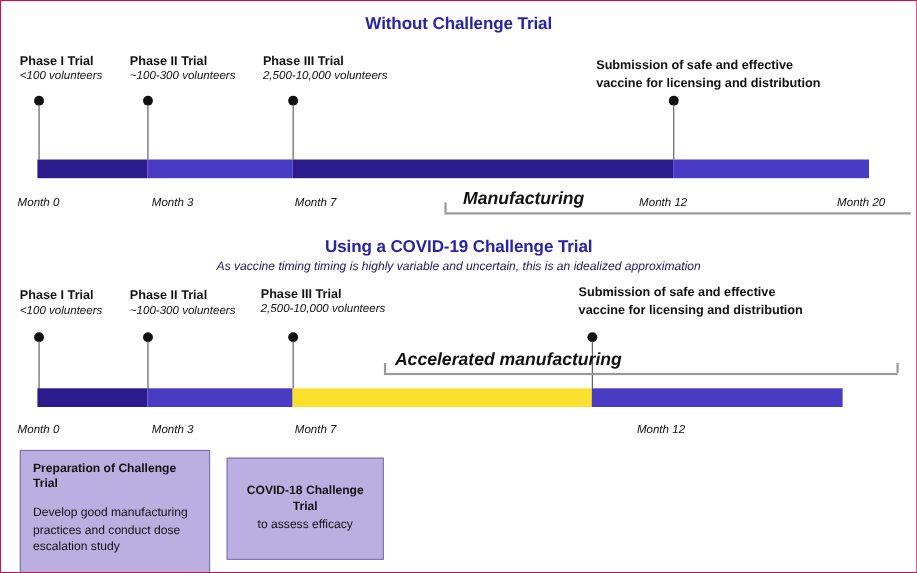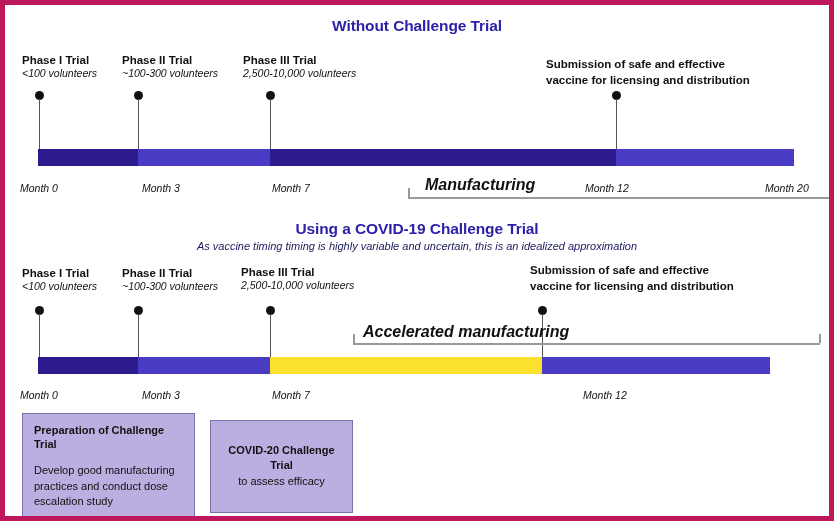--- a/index.html
+++ b/index.html
@@ -8,21 +8,21 @@
     background: #ffffff;
   }
   body {
     font-family: "Liberation Sans", sans-serif;
   }
   #page {
     position: relative;
     width: 834px;
     height: 521px;
     background: #ffffff;
-    border: 5px solid #be185d;
+    border: 1px solid #be185d;
     box-sizing: border-box;
     overflow: hidden;
   }
   .abs { position: absolute; }
 
   .section-title {
     font-weight: bold;
     font-size: 15.5px;
     color: #2B22A8;
     text-align: center;
@@ -225,19 +225,19 @@
   <div class="abs month-label" style="left:578px; top:384px;">Month 12</div>
 
   <div class="abs info-box" style="left:17px; top:408px; width:173px; height:128px;">
     <div class="info-box-title">Preparation of Challenge</div>
     <div class="info-box-title">Trial</div>
     <div class="info-box-body">Develop good manufacturing practices and conduct dose escalation study</div>
   </div>
 
   <div class="abs info-box" style="left:205px; top:415px; width:143px; height:93px;">
     <div class="info-box-center">
-      <div class="info-box-title">COVID-20 Challenge</div>
+      <div class="info-box-title">COVID-18 Challenge</div>
       <div class="info-box-title">Trial</div>
       <div class="info-box-body">to assess efficacy</div>
     </div>
   </div>
 
 </div>
 
 </body></html>

